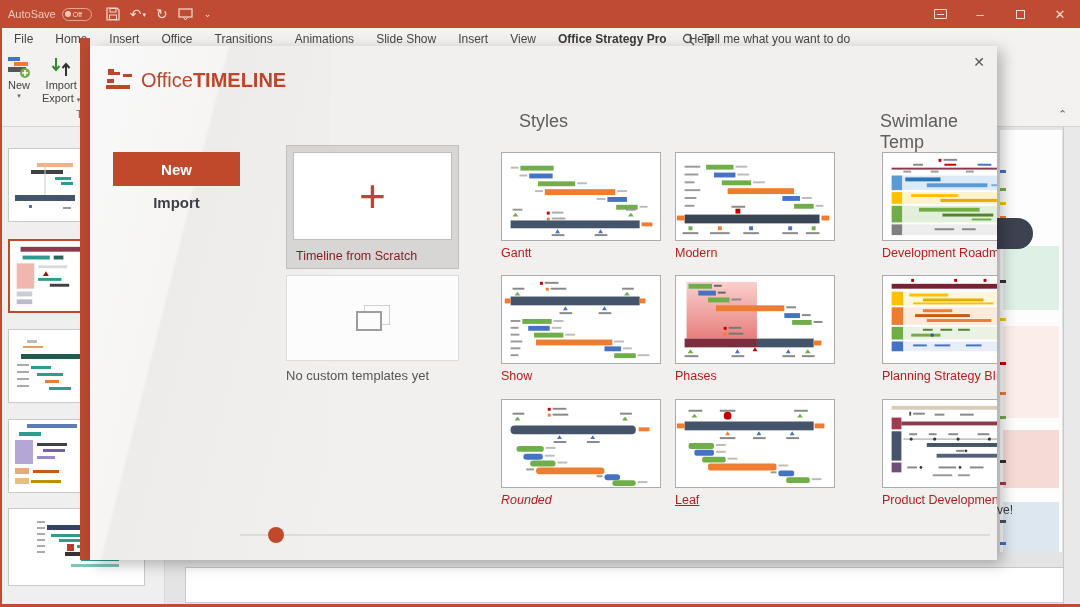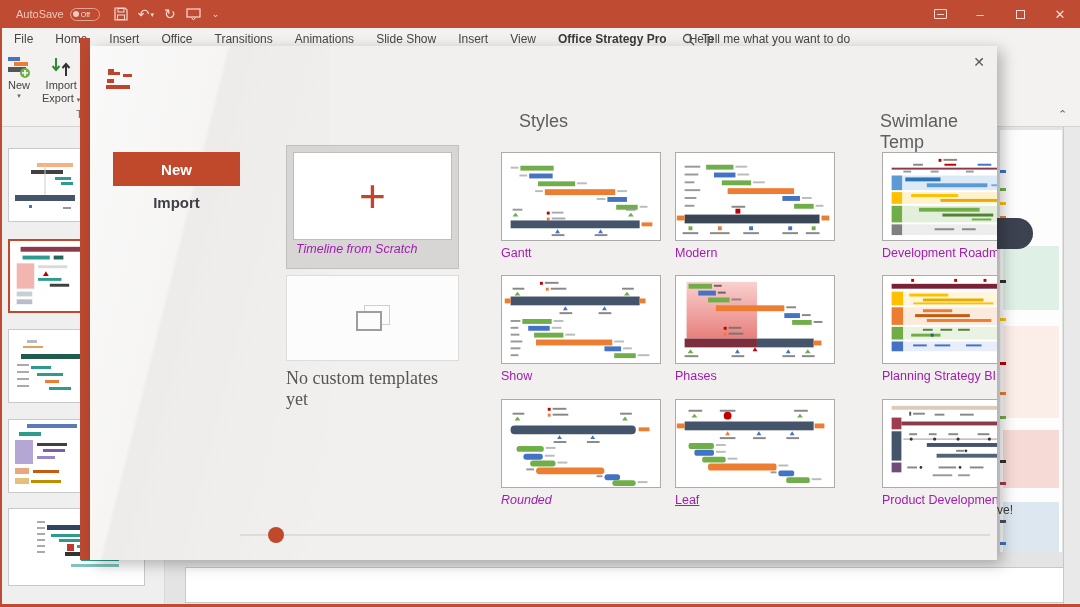--- a/index.html
+++ b/index.html
@@ -2,21 +2,21 @@
 <html><head>
 <meta charset="utf-8">
 <style>
   * { margin:0; padding:0; box-sizing:border-box; }
   html,body { width:1080px; height:607px; overflow:hidden;
     font-family:"Liberation Sans", sans-serif; background:#E6E6E6; position:relative; }
 
   
   .titlebar { position:absolute; left:0; top:0; width:1080px; height:28px;
     background:#BE4B32; display:flex; align-items:center; color:#fff; z-index:10; }
-  .autosave { display:flex; align-items:center; margin-left:16px; gap:6px;
+  .autosave { display:flex; align-items:center; margin-left:8px; gap:6px;
     color:#F2C9BD; font-size:11px; }
   .as-pill { width:30px; height:13px; border:1px solid #E3A693; border-radius:7px;
     display:flex; align-items:center; gap:2px; padding-left:2px; color:#F8E0D8; font-size:7px; }
   .as-dot { width:6px; height:6px; border-radius:50%; background:#F2C9BD; }
   .qat { display:flex; align-items:center; margin-left:14px; gap:10px; }
   .qat-btn { color:#F6DCD4; font-size:14px; line-height:1; display:flex; align-items:center; }
   .caret-s { font-size:7px; color:#F6DCD4; margin-left:1px; }
   .winctl { position:absolute; right:0; top:0; height:28px; display:flex; }
   .winctl > div { width:40px; height:28px; display:flex; align-items:center; justify-content:center;
     color:#F6DCD4; font-size:13px; }
@@ -88,36 +88,36 @@
     background:#C0492C; color:#fff; font-size:15px; font-weight:bold;
     display:flex; align-items:center; justify-content:center; }
   .nav-import { position:absolute; left:23px; top:148px; width:127px; text-align:center;
     font-size:15px; font-weight:bold; color:#3F3F46; }
 
   .card-scratch { position:absolute; left:196px; top:99px; width:173px; height:124px;
     background:#D7D6D5; border:1px solid #C0C0C0; }
   .card-scratch .inner { margin:6px 6px 0 6px; height:88px; background:#fff;
     border:1px solid #BDBDBD; display:flex; align-items:center; justify-content:center; }
   .plus { color:#C0452C; font-size:46px; font-weight:300; line-height:.8; }
-  .card-label { position:absolute; left:9px; bottom:12px; font-size:12.5px; color:#a21caf;font-style:italic; }
+  .card-label { position:absolute; left:9px; bottom:5px; font-size:12.5px; color:#7f1d1d; }
 
   .card-custom { position:absolute; left:196px; top:229px; width:173px; height:114px; }
   .card-custom .inner { height:86px; background:#FCFCFC; border:1px solid #DCDCDC;
     display:flex; align-items:center; justify-content:center; }
   .rects-icon { position:relative; width:34px; height:26px; }
   .rects-icon .r1 { position:absolute; left:8px; top:0; width:26px; height:20px;
     border:1px solid #CFCFCF; }
   .rects-icon .r2 { position:absolute; left:0; top:6px; width:26px; height:20px;
     border:2px solid #9E9E9E; background:#FCFCFC; }
-  .card-custom .lbl { margin-top:7px; font-size:18px; color:#555;font-family:Liberation Serif, serif; }
+  .card-custom .lbl { margin-top:7px; font-size:13px; color:#555; }
 
   .sec-head { position:absolute; top:65px; font-size:18px; font-weight:400; color:#5E5E5E; }
   .thumb { position:absolute; width:160px; height:89px; background:#fff; border:1px solid #ABABAB; }
   .thumb svg { display:block; width:158px; height:87px; }
-  .thumb-label { position:absolute; width:170px; font-size:12.5px; color:#a21caf; white-space:nowrap; }
+  .thumb-label { position:absolute; width:170px; font-size:12.5px; color:#b91c1c; white-space:nowrap; }
 
   .slider-track { position:absolute; left:150px; top:488px; width:750px; height:2px; background:#DCDCDC; }
   .slider-handle { position:absolute; left:178px; top:481px; width:16px; height:16px;
     border-radius:50%; background:#C0492C; }
 
   .icon-svg { display:block; }
 </style>
 </head>
 <body>
 
@@ -330,20 +330,21 @@
   <div class="sheen"></div>
 
   <div class="logo">
     <svg class="icon-svg" width="28" height="24" viewBox="0 0 28 24">
       <path d="M2 6 h12 v3 h-12 z" fill="#C0442C"></path>
         <path d="M2 6 v-3 h6 v3" fill="#C0442C"></path>
       <rect x="17" y="8" width="9" height="3" fill="#C0442C"></rect>
       <rect x="1" y="13" width="7" height="4" fill="#C0442C"></rect>
       <rect x="0" y="19" width="24" height="4" fill="#C0442C"></rect>
     </svg>
+    <span class="logo-text"><span>Office</span><b>TIMELINE</b></span>
   </div>
 
   <div class="dlg-close">
       <span>✕</span>
     </div>
 
   <div class="nav-new">New</div>
   <div class="nav-import">Import</div>
 
   <div class="card-scratch">

